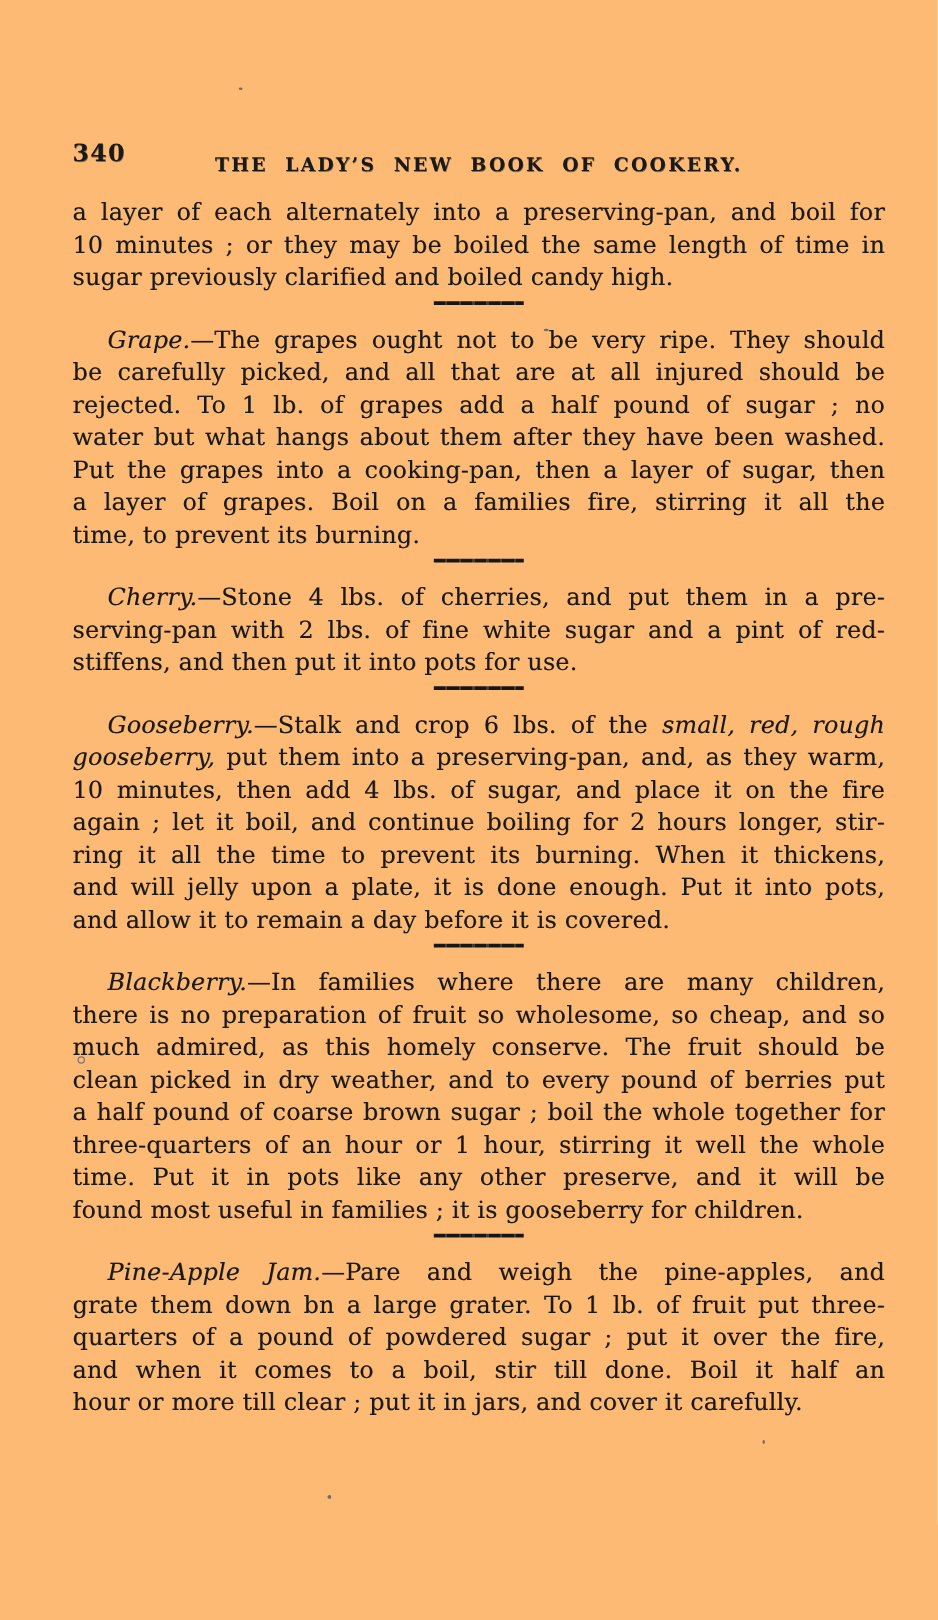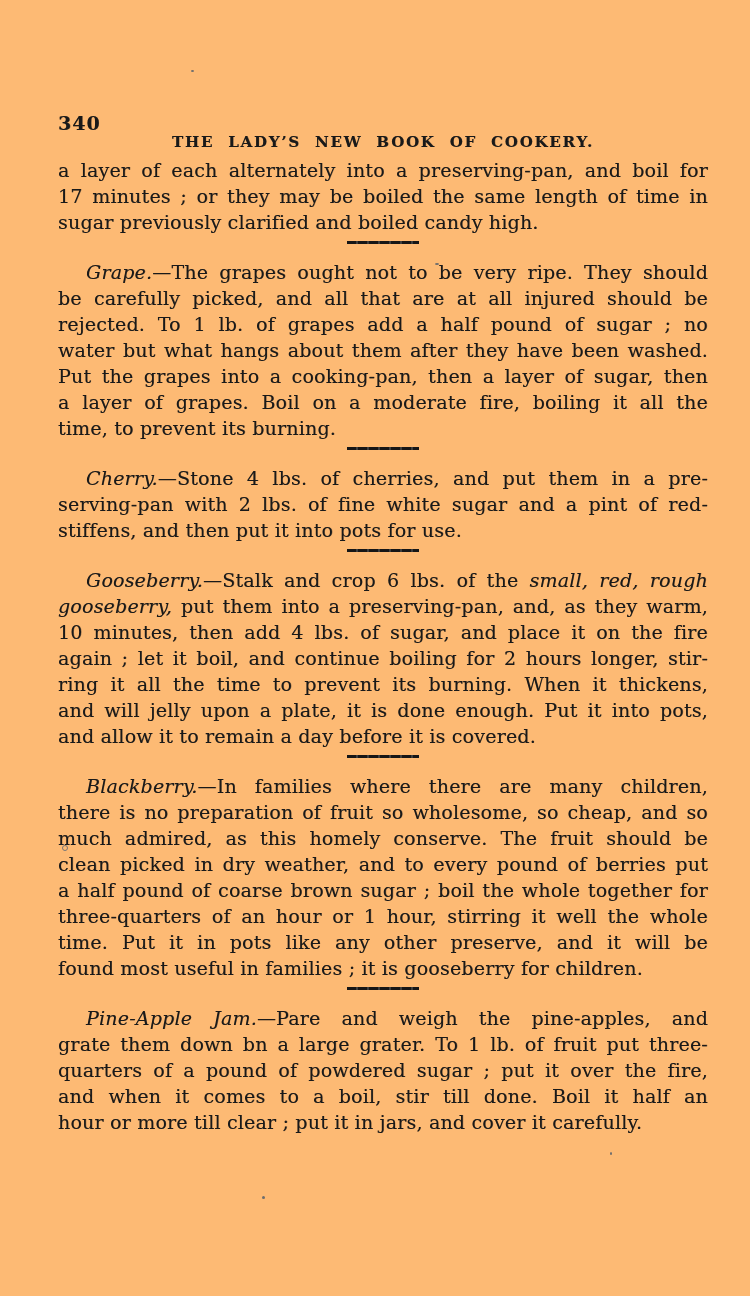--- a/index.html
+++ b/index.html
@@ -25,21 +25,21 @@
     height: 21px;
     margin-bottom: 24px;
   }
   .pagenum {
     position: absolute; left: 0; top: 0;
     font-size: 19px; font-weight: bold;
     letter-spacing: 1px;
     text-shadow: 0.4px 0.4px 0 rgba(25,25,25,0.5);
   }
   .running-title {
-    position: absolute; left: 50%; top: 21px;
+    position: absolute; left: 50%; top: 11px;
     transform: translateX(-50%);
     font-size: 15px; font-weight: bold;
     letter-spacing: 1.8px; word-spacing: 7px;
     white-space: nowrap;
     text-shadow: 0.4px 0.4px 0 rgba(25,25,25,0.5);
   }
   .para { margin: 0; }
   .line {
     font-size: 19px;
     line-height: 26px;
@@ -80,33 +80,33 @@
 
   <div class="content">
 
     <div class="page-header">
       <span class="pagenum">340</span>
       <span class="running-title">THE LADY’S NEW BOOK OF COOKERY.</span>
     </div>
 
     <div class="para">
       <div class="line j">a layer of each alternately into a preserving-pan, and boil for</div>
-      <div class="line j">17 minutes ; or they may be boiled the same length of time in</div>
+      <div class="line j">10 minutes ; or they may be boiled the same length of time in</div>
       <div class="line last">sugar previously clarified and boiled candy high.</div>
     </div>
 
     <div class="rule"></div>
 
     <div class="para">
       <div class="line j first"><span class="head">Grape.</span><span>—The grapes ought not to be very ripe. They should</span></div>
       <div class="line j">be carefully picked, and all that are at all injured should be</div>
       <div class="line j">rejected.  To 1 lb. of grapes add a half pound of sugar ; no</div>
       <div class="line j">water but what hangs about them after they have been washed.</div>
       <div class="line j">Put the grapes into a cooking-pan, then a layer of sugar, then</div>
-      <div class="line j">a layer of grapes.  Boil on a moderate fire, boiling it all the</div>
+      <div class="line j">a layer of grapes.  Boil on a families fire, stirring it all the</div>
       <div class="line last">time, to prevent its burning.</div>
     </div>
 
     <div class="rule"></div>
 
     <div class="para">
       <div class="line j first"><span class="head">Cherry.</span><span>—Stone 4 lbs. of cherries, and put them in a pre-</span></div>
       <div class="line j">serving-pan with 2 lbs. of fine white sugar and a pint of red-</div>
       <div class="line last">stiffens, and then put it into pots for use.</div>
     </div>

